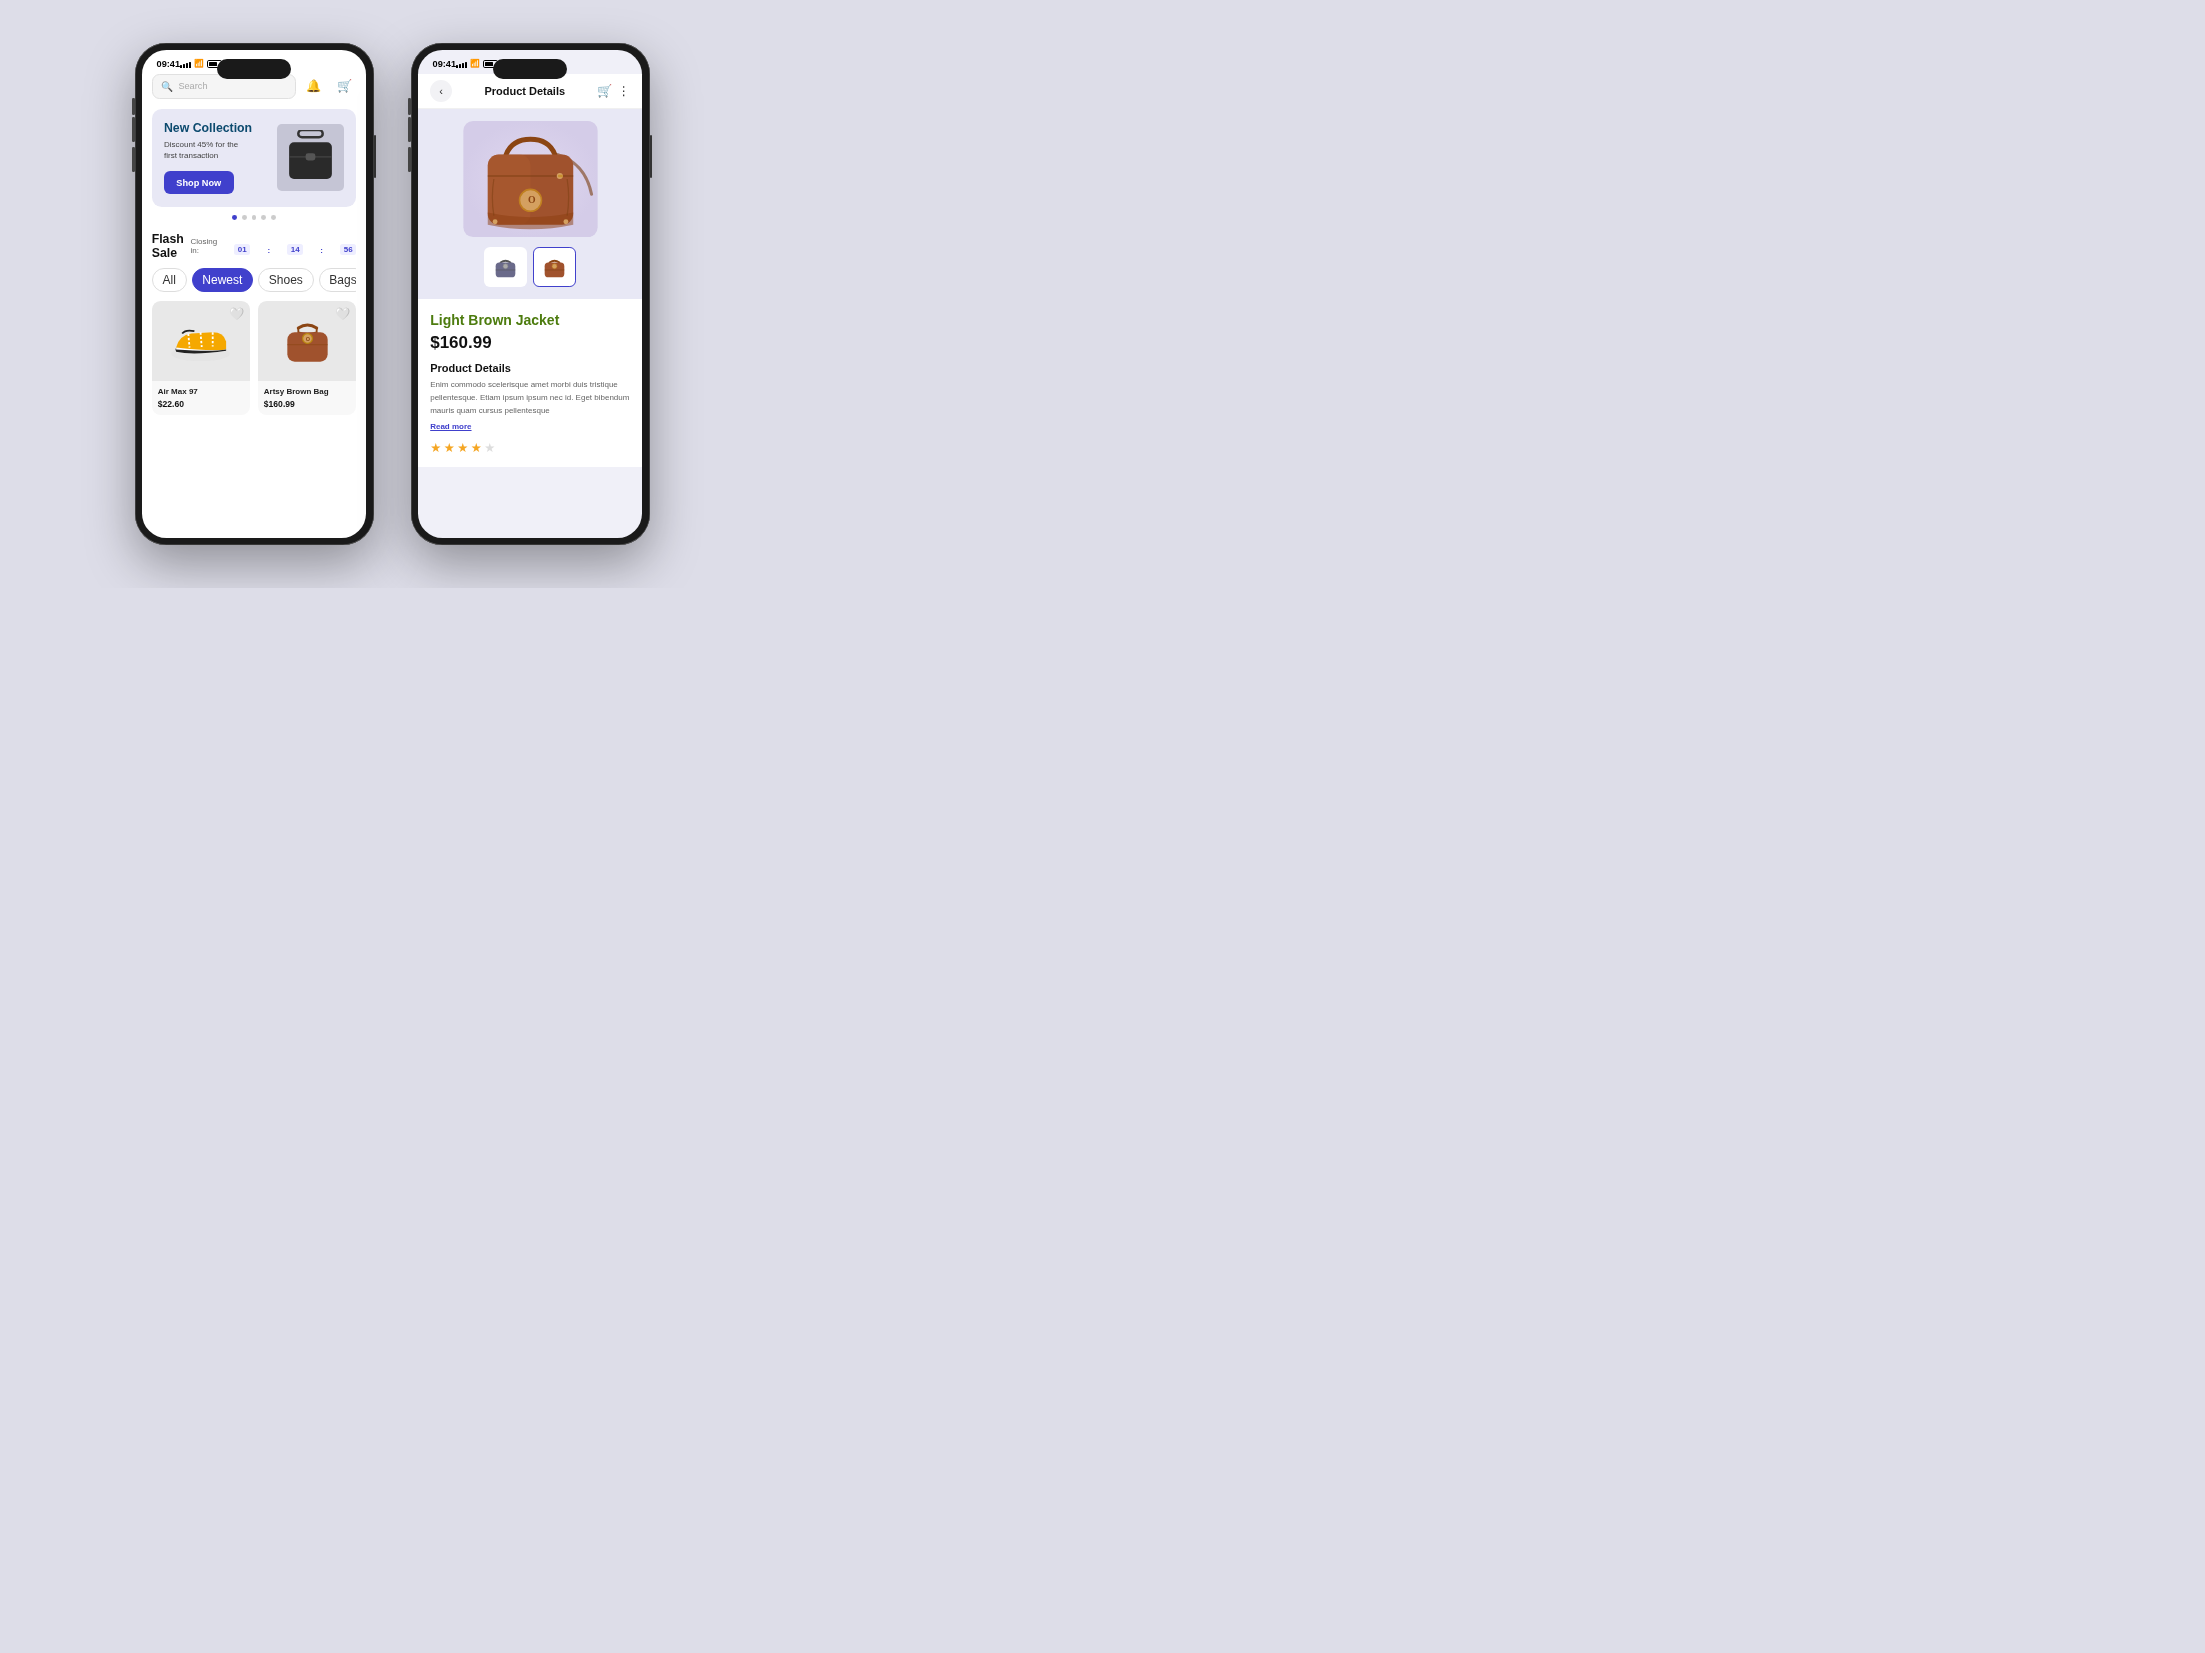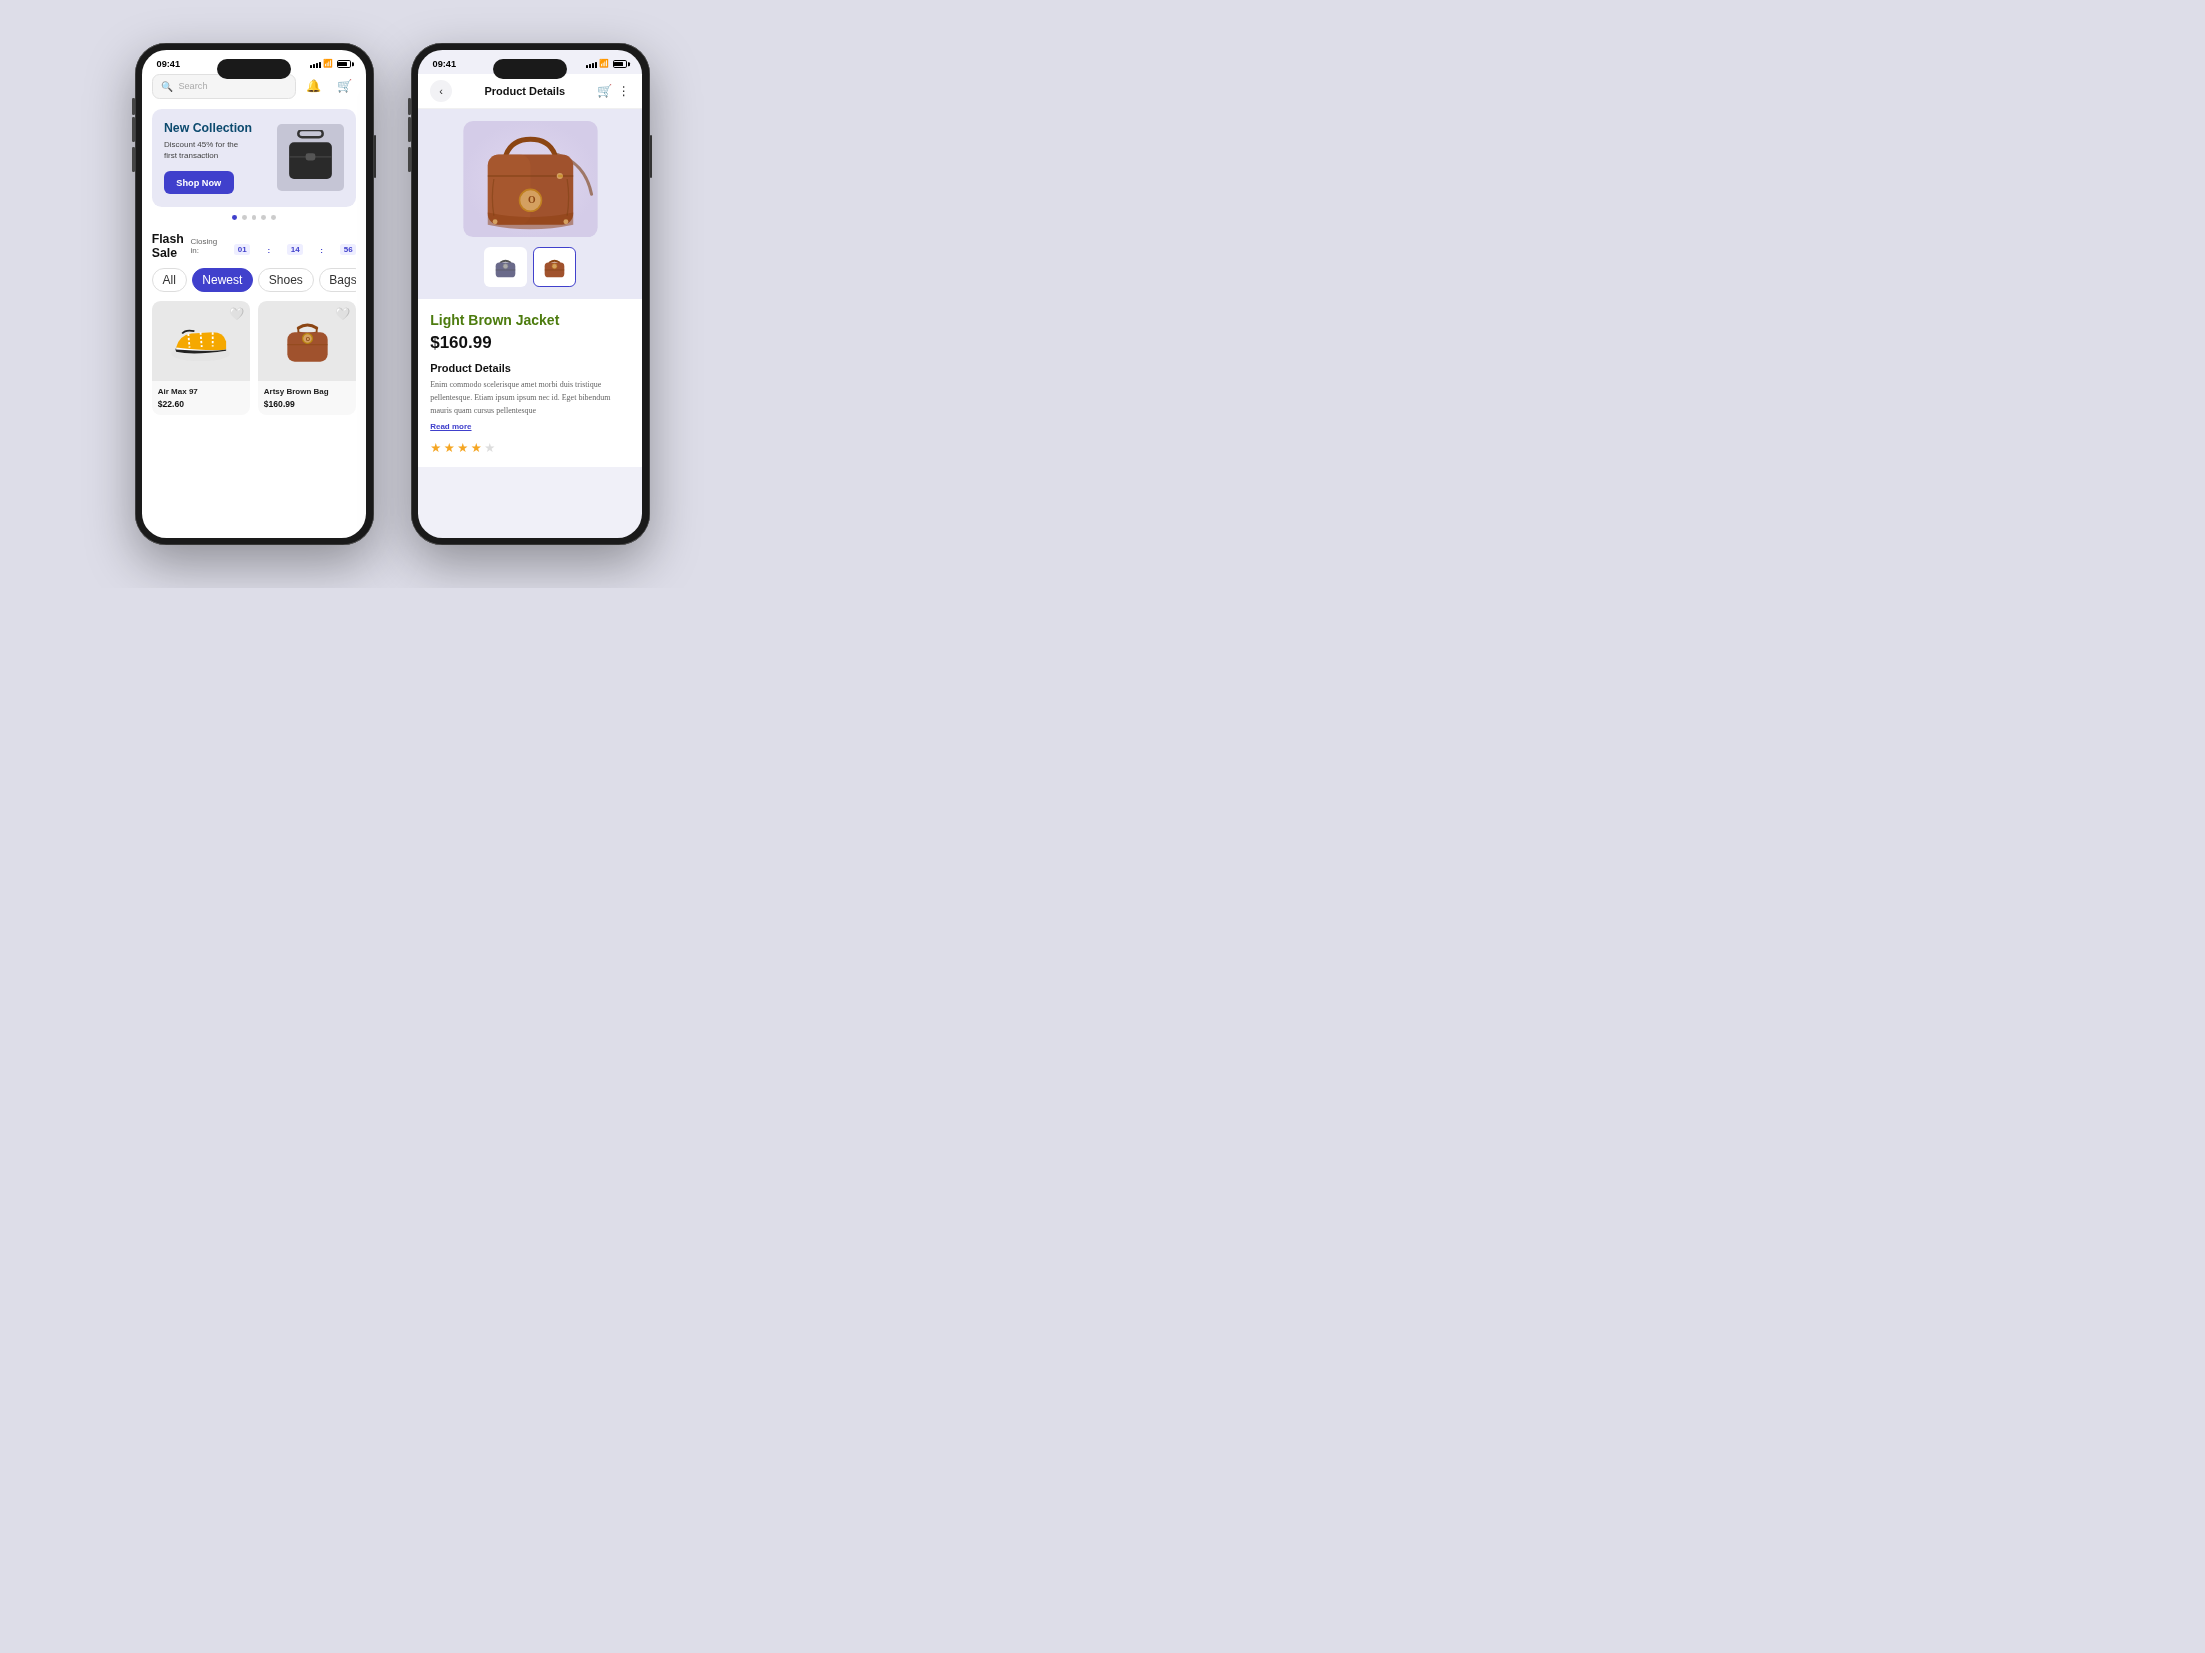--- a/index.html
+++ b/index.html
@@ -46,21 +46,21 @@
       width: 74px;
       height: 19.6px;
       background: #1a1a1a;
       border-radius: 12.3px;
       z-index: 10;
     }
 
     
     .status-bar {
       display: flex;
-      justify-content: space-between;
+      justify-content: flex-start;
       align-items: center;
       padding: 8.6px 14.7px 4.9px;
       font-size: 8px;
       font-weight: 600;
       flex-shrink: 0;
     }
 
     .status-time {
       font-size: 9.2px;
       font-weight: 700;
@@ -457,21 +457,20 @@
       font-weight: 700;
       color: #111;
       margin-bottom: 4.9px;
     }
 
     .details-text {
       font-size: 8px;
       color: #666;
       line-height: 1.6;
       margin-bottom: 2.5px;
-      font-family: Liberation Serif, serif;
     }
 
     .read-more {
       color: #4040cc;
       font-size: 8px;
       font-weight: 600;
       text-decoration: underline;
       cursor: pointer;
     }
 

